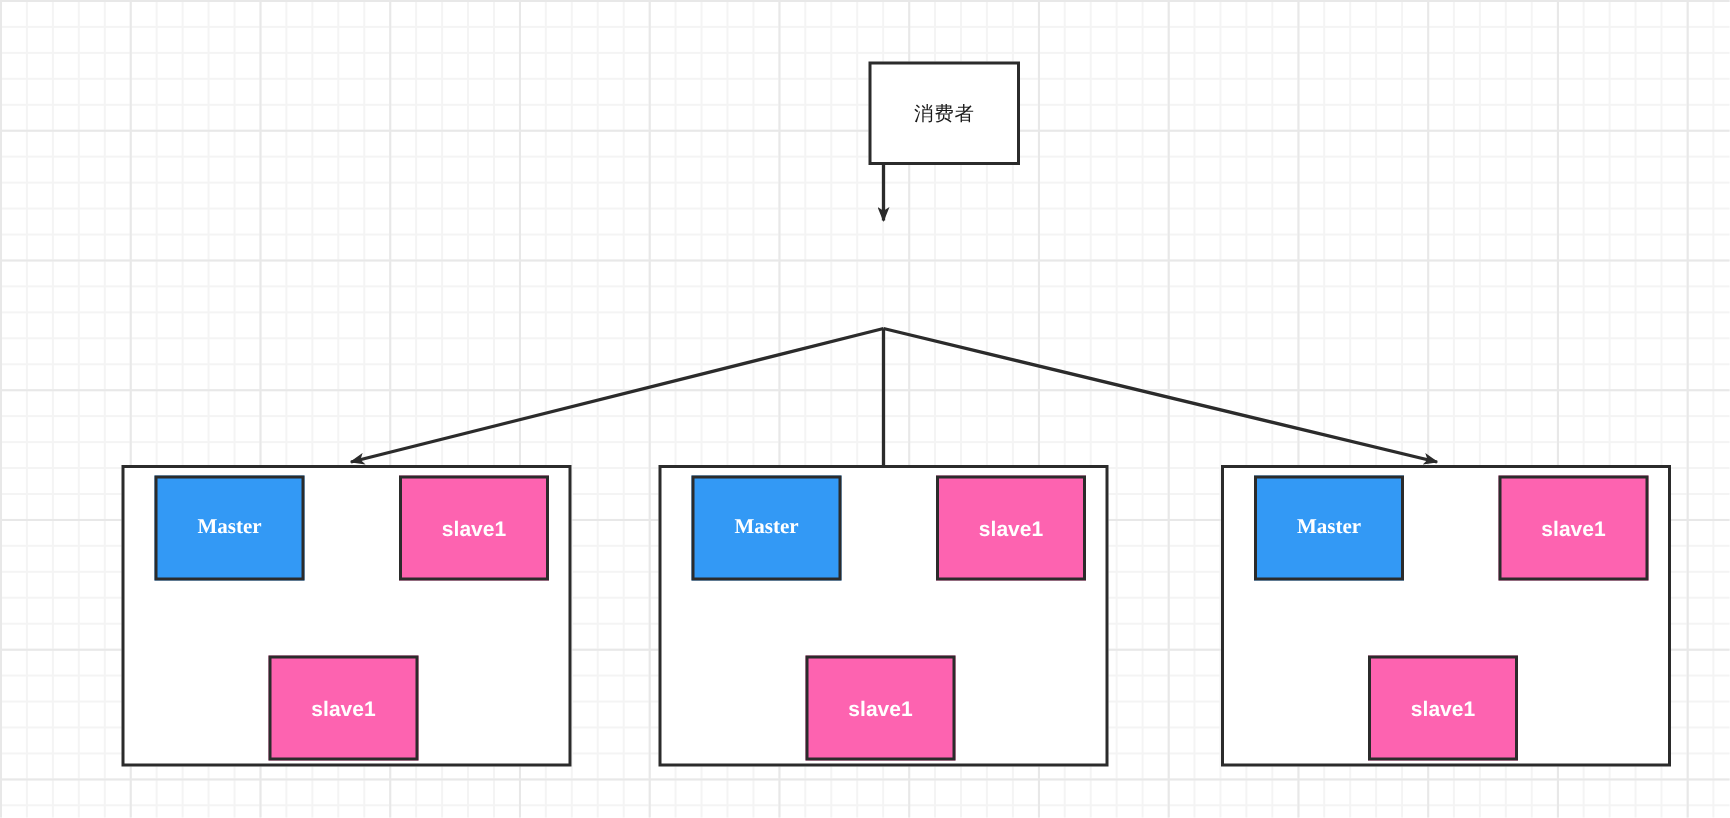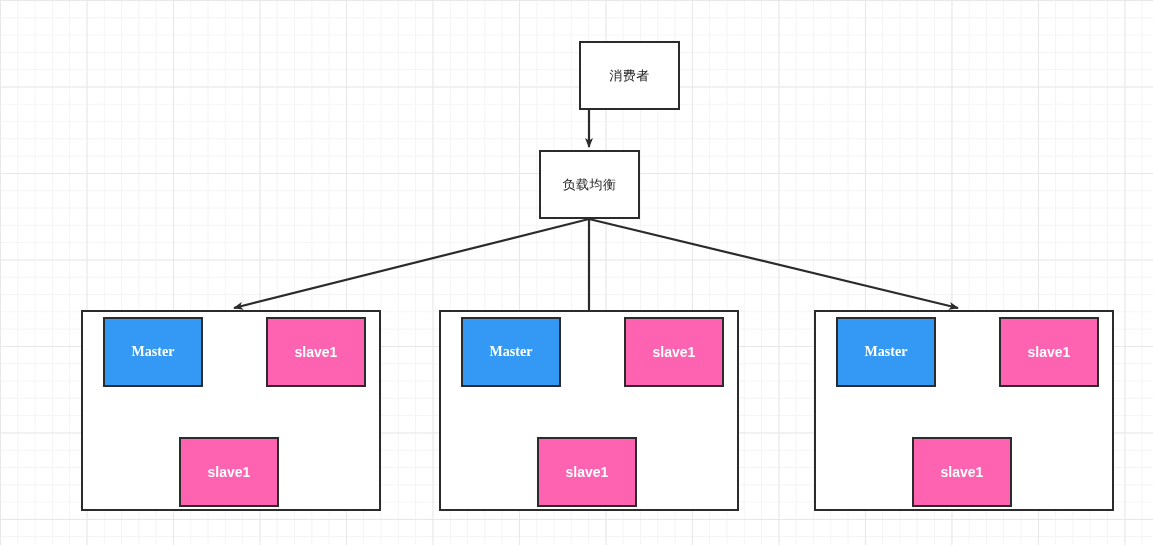--- a/index.html
+++ b/index.html
@@ -101,23 +101,20 @@
         <line x1="277" y1="475" x2="309" y2="388" marker-end="url(#arrowhead)"></line>
         <line x1="635" y1="475" x2="667" y2="388" marker-end="url(#arrowhead)"></line>
         <line x1="1010" y1="475" x2="1042" y2="388" marker-end="url(#arrowhead)"></line>
       </g>
   </svg>
 
   <div class="node plain-box" style="left:539px; top:41px; width:101px; height:69px;margin-left:40px;">
     <span>消费者</span>
   </div>
 
-  <div class="node plain-box" style="left:539px; top:150px; width:101px; height:69px;">
-    <span>负载均衡</span>
-  </div>
 
   <div class="cluster-frame" style="left:81px; top:310px; width:300px; height:201px;">
     <div class="node master-box" style="left:20px; top:5px; width:100px; height:70px;">
       <span>Master</span>
     </div>
     <div class="node slave-box" style="left:183px; top:5px; width:100px; height:70px;">
       <span>slave1</span>
     </div>
     <div class="node slave-box" style="left:96px; top:125px; width:100px; height:70px;">
       <span>slave1</span>

